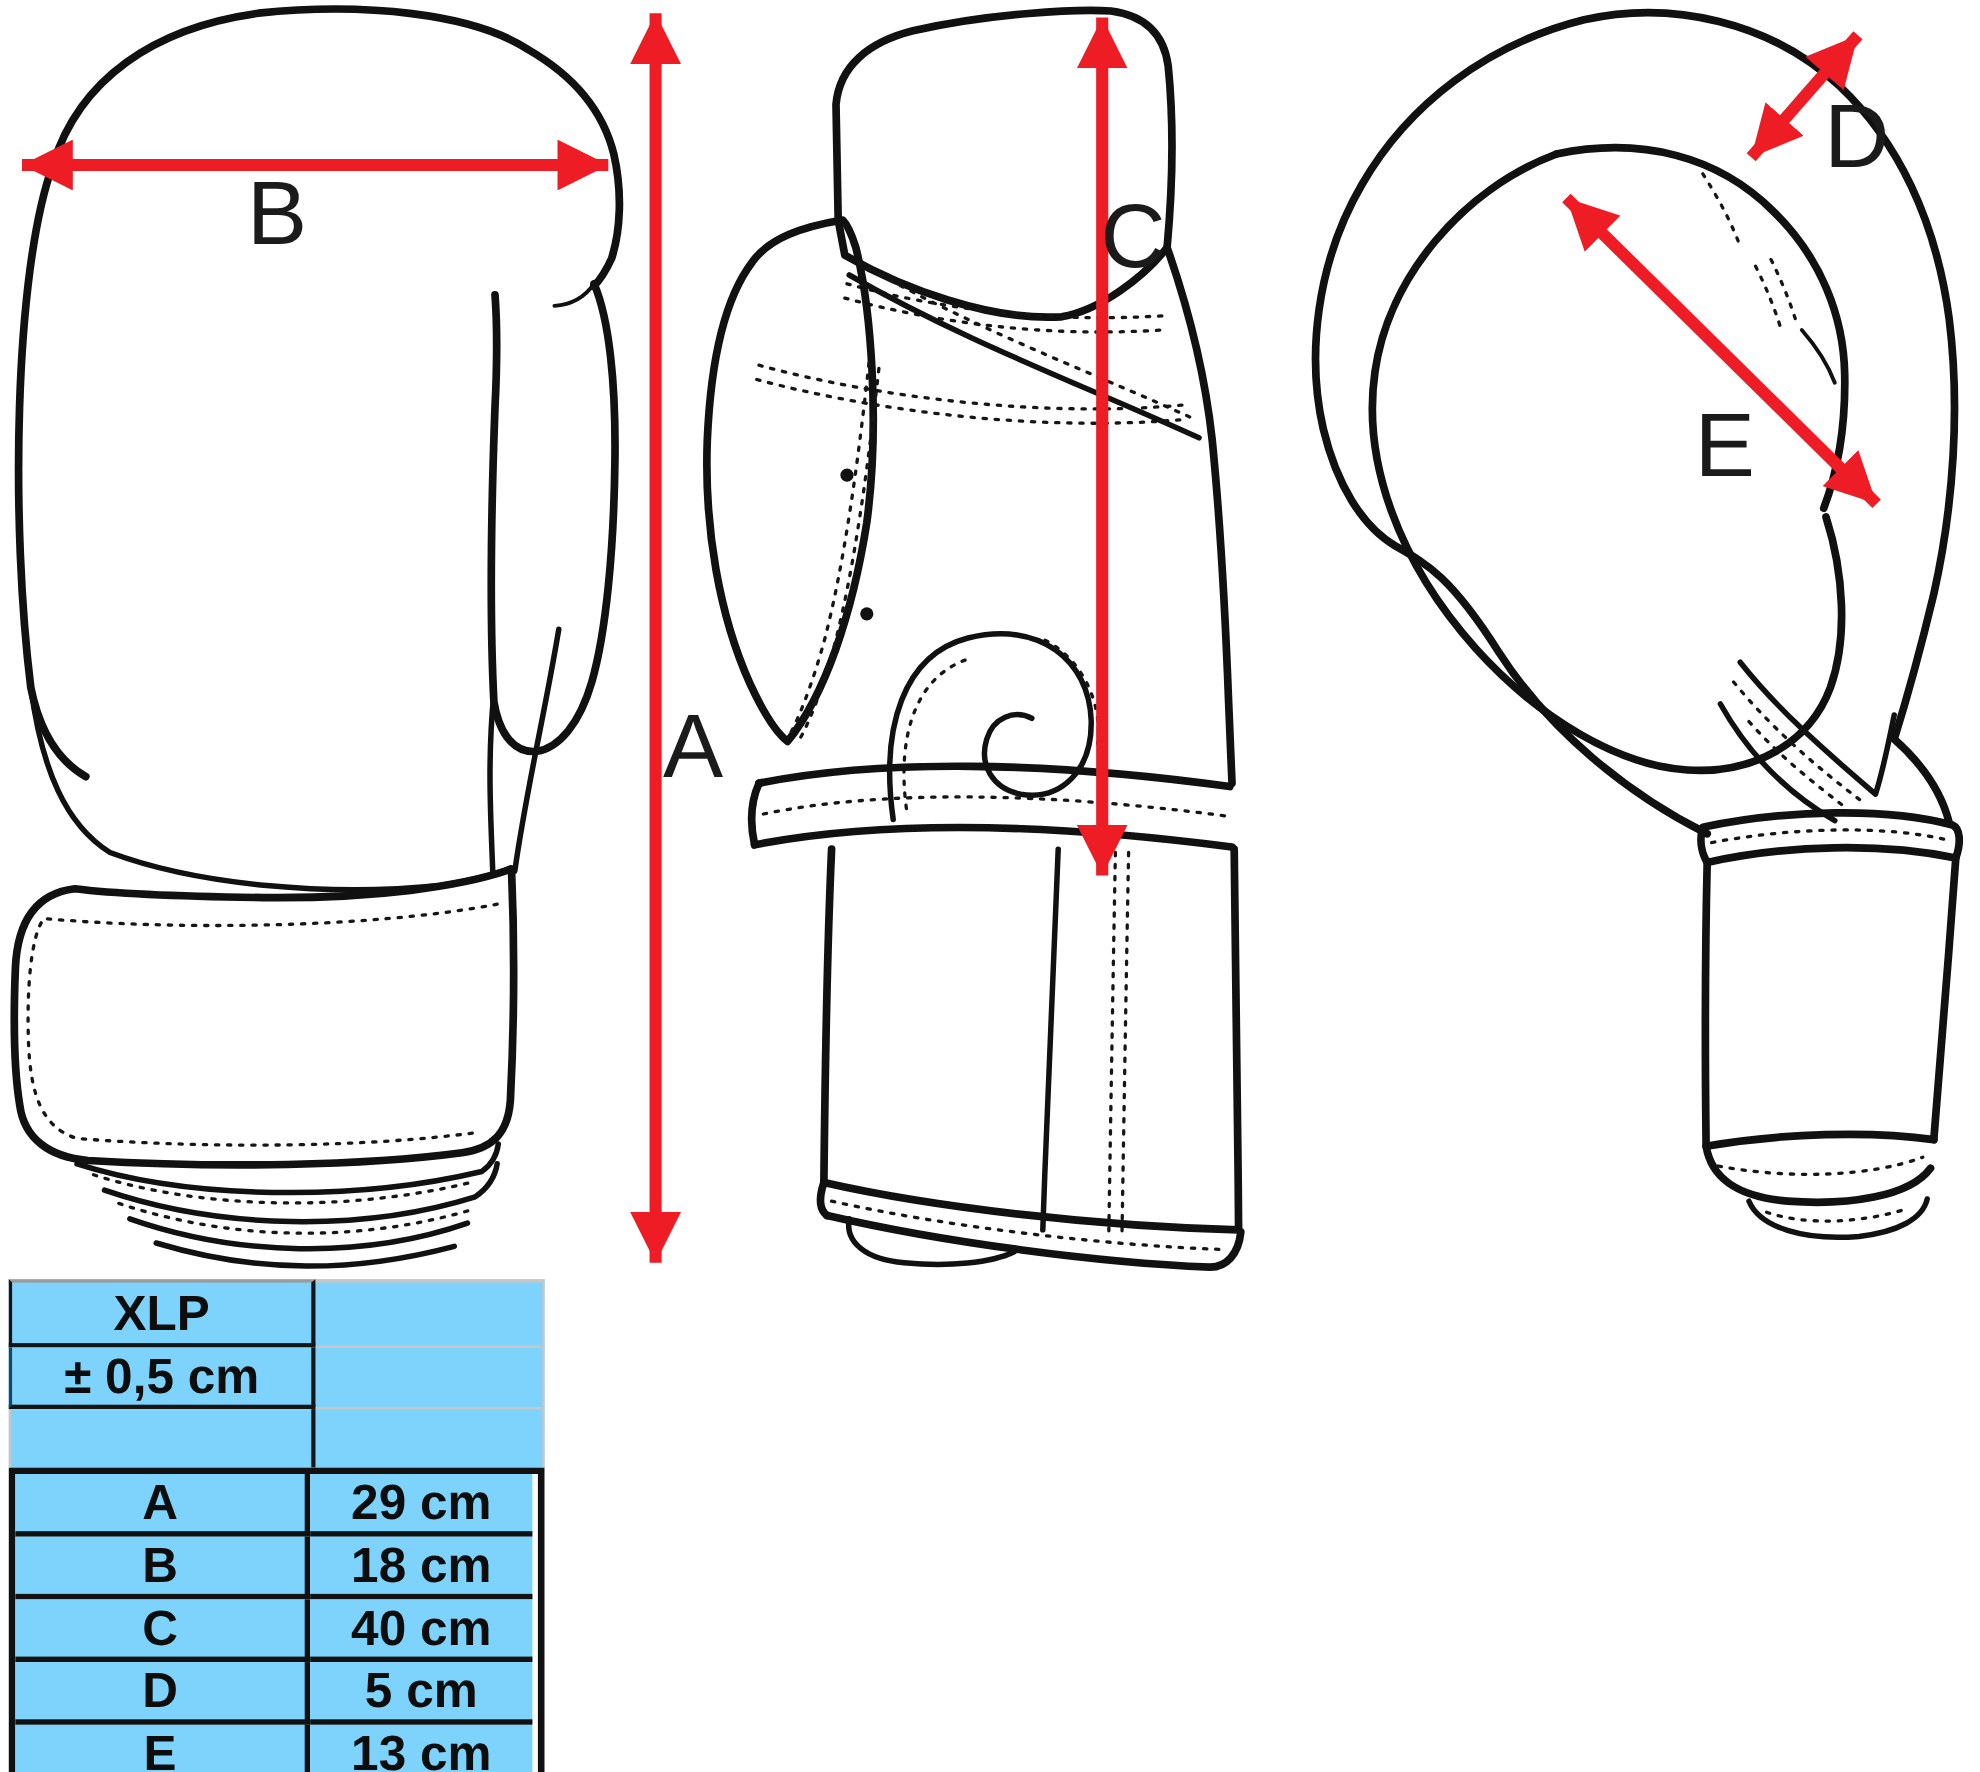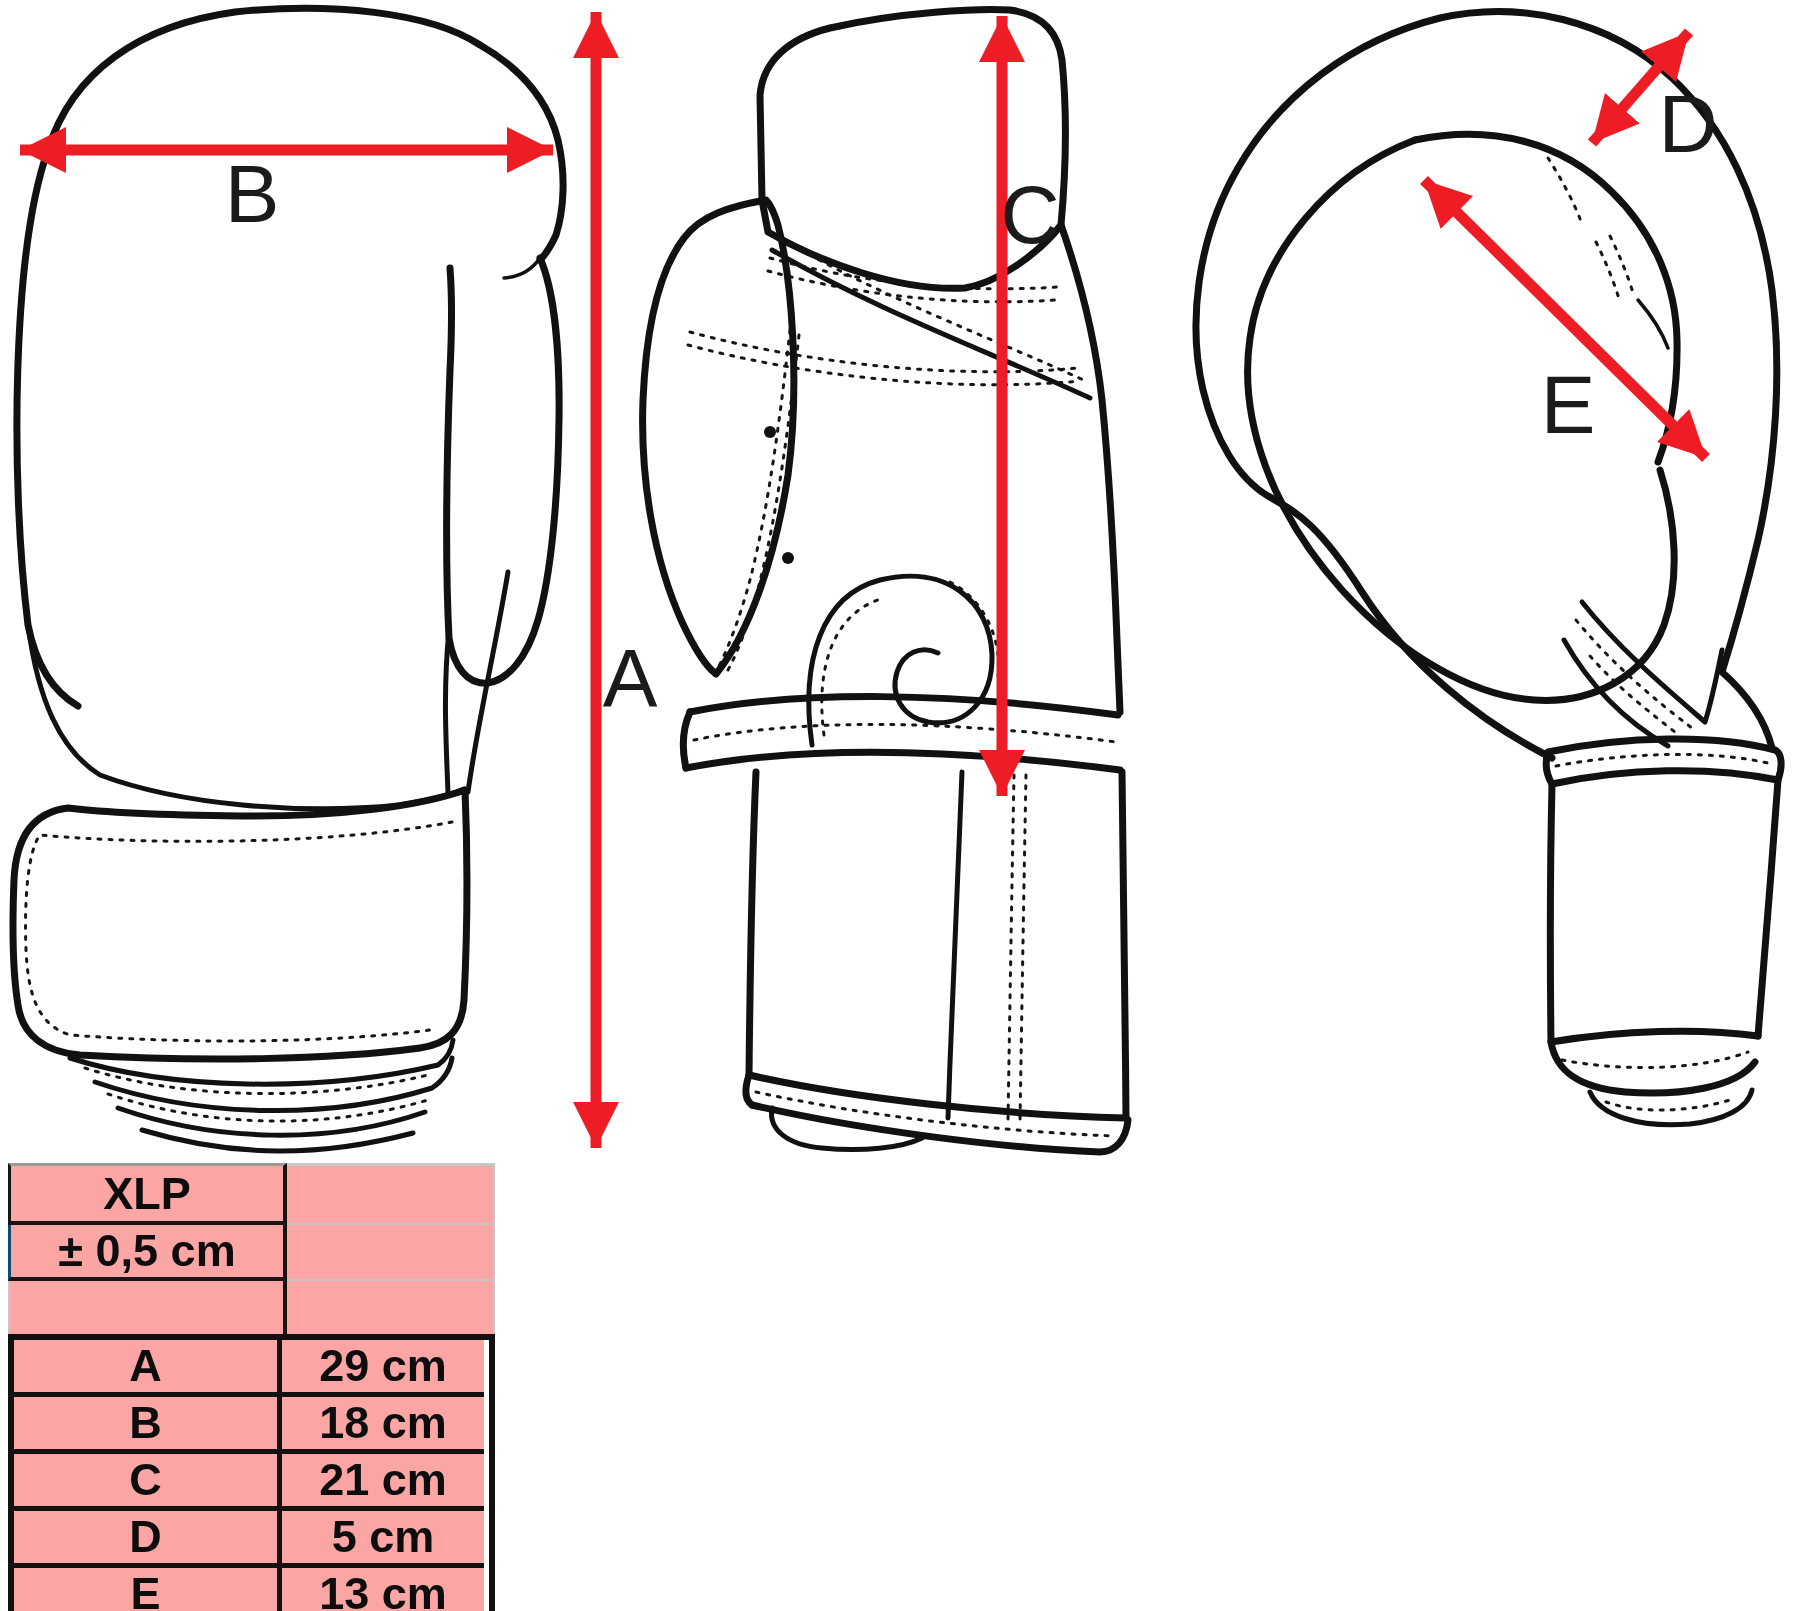--- a/index.html
+++ b/index.html
@@ -18,21 +18,21 @@
   .dim{fill:none;stroke:#ee1c25;stroke-width:11;}
   .dim-label{fill:#1b1b1b;font-family:"Liberation Sans",sans-serif;font-size:82px;}
   .dot{fill:#111111;}
 
   
   #size-table{position:absolute;left:8px;top:1163px;width:487px;}
   .tbl-top{display:grid;grid-template-columns:279px 208px;grid-template-rows:62px 56px 53px;}
   .tbl-bot{display:grid;grid-template-columns:268px 202px;grid-auto-rows:1fr;height:277px;
            border:6px solid #111;}
   .cell{display:flex;align-items:center;justify-content:center;
-        font-weight:bold;font-size:45px;color:#0d0d0d;background:#fca5a5;box-sizing:border-box;}
+        font-weight:bold;font-size:45px;color:#0d0d0d;background:#7dd3fc;box-sizing:border-box;}
   .c-xlp {border-top:3px solid #9a9a9a;border-left:3px solid #151515;border-right:4px solid #151515;border-bottom:4px solid #151515;}
   .c-r1  {border-top:3px solid #c6c6c6;border-right:2px solid #c6c6c6;border-bottom:2px solid #c6c6c6;}
   .c-tol {border-left:3px solid #0c4a6e;border-right:4px solid #151515;border-bottom:4px solid #151515;}
   .c-r2  {border-right:2px solid #c6c6c6;border-bottom:2px solid #c6c6c6;}
   .c-sp1 {border-left:2px solid #c6c6c6;border-right:4px solid #151515;}
   .c-sp2 {border-right:2px solid #c6c6c6;}
   .m-row{display:contents;}
   .m-label{border-right:5px solid #111;border-bottom:5px solid #111;}
   .m-value{border-bottom:5px solid #111;}
   .m-row:last-child .m-label{border-bottom:none;border-right:5px solid #111;}
@@ -191,21 +191,21 @@
       <div class="m-row">
         <div class="cell m-label">A</div>
         <div class="cell m-value">29 cm</div>
       </div>
       <div class="m-row">
         <div class="cell m-label">B</div>
         <div class="cell m-value">18 cm</div>
       </div>
       <div class="m-row">
         <div class="cell m-label">C</div>
-        <div class="cell m-value">21 cm</div>
+        <div class="cell m-value">40 cm</div>
       </div>
       <div class="m-row">
         <div class="cell m-label">D</div>
         <div class="cell m-value">5 cm</div>
       </div>
       <div class="m-row">
         <div class="cell m-label">E</div>
         <div class="cell m-value">13 cm</div>
       </div>
     </div>

